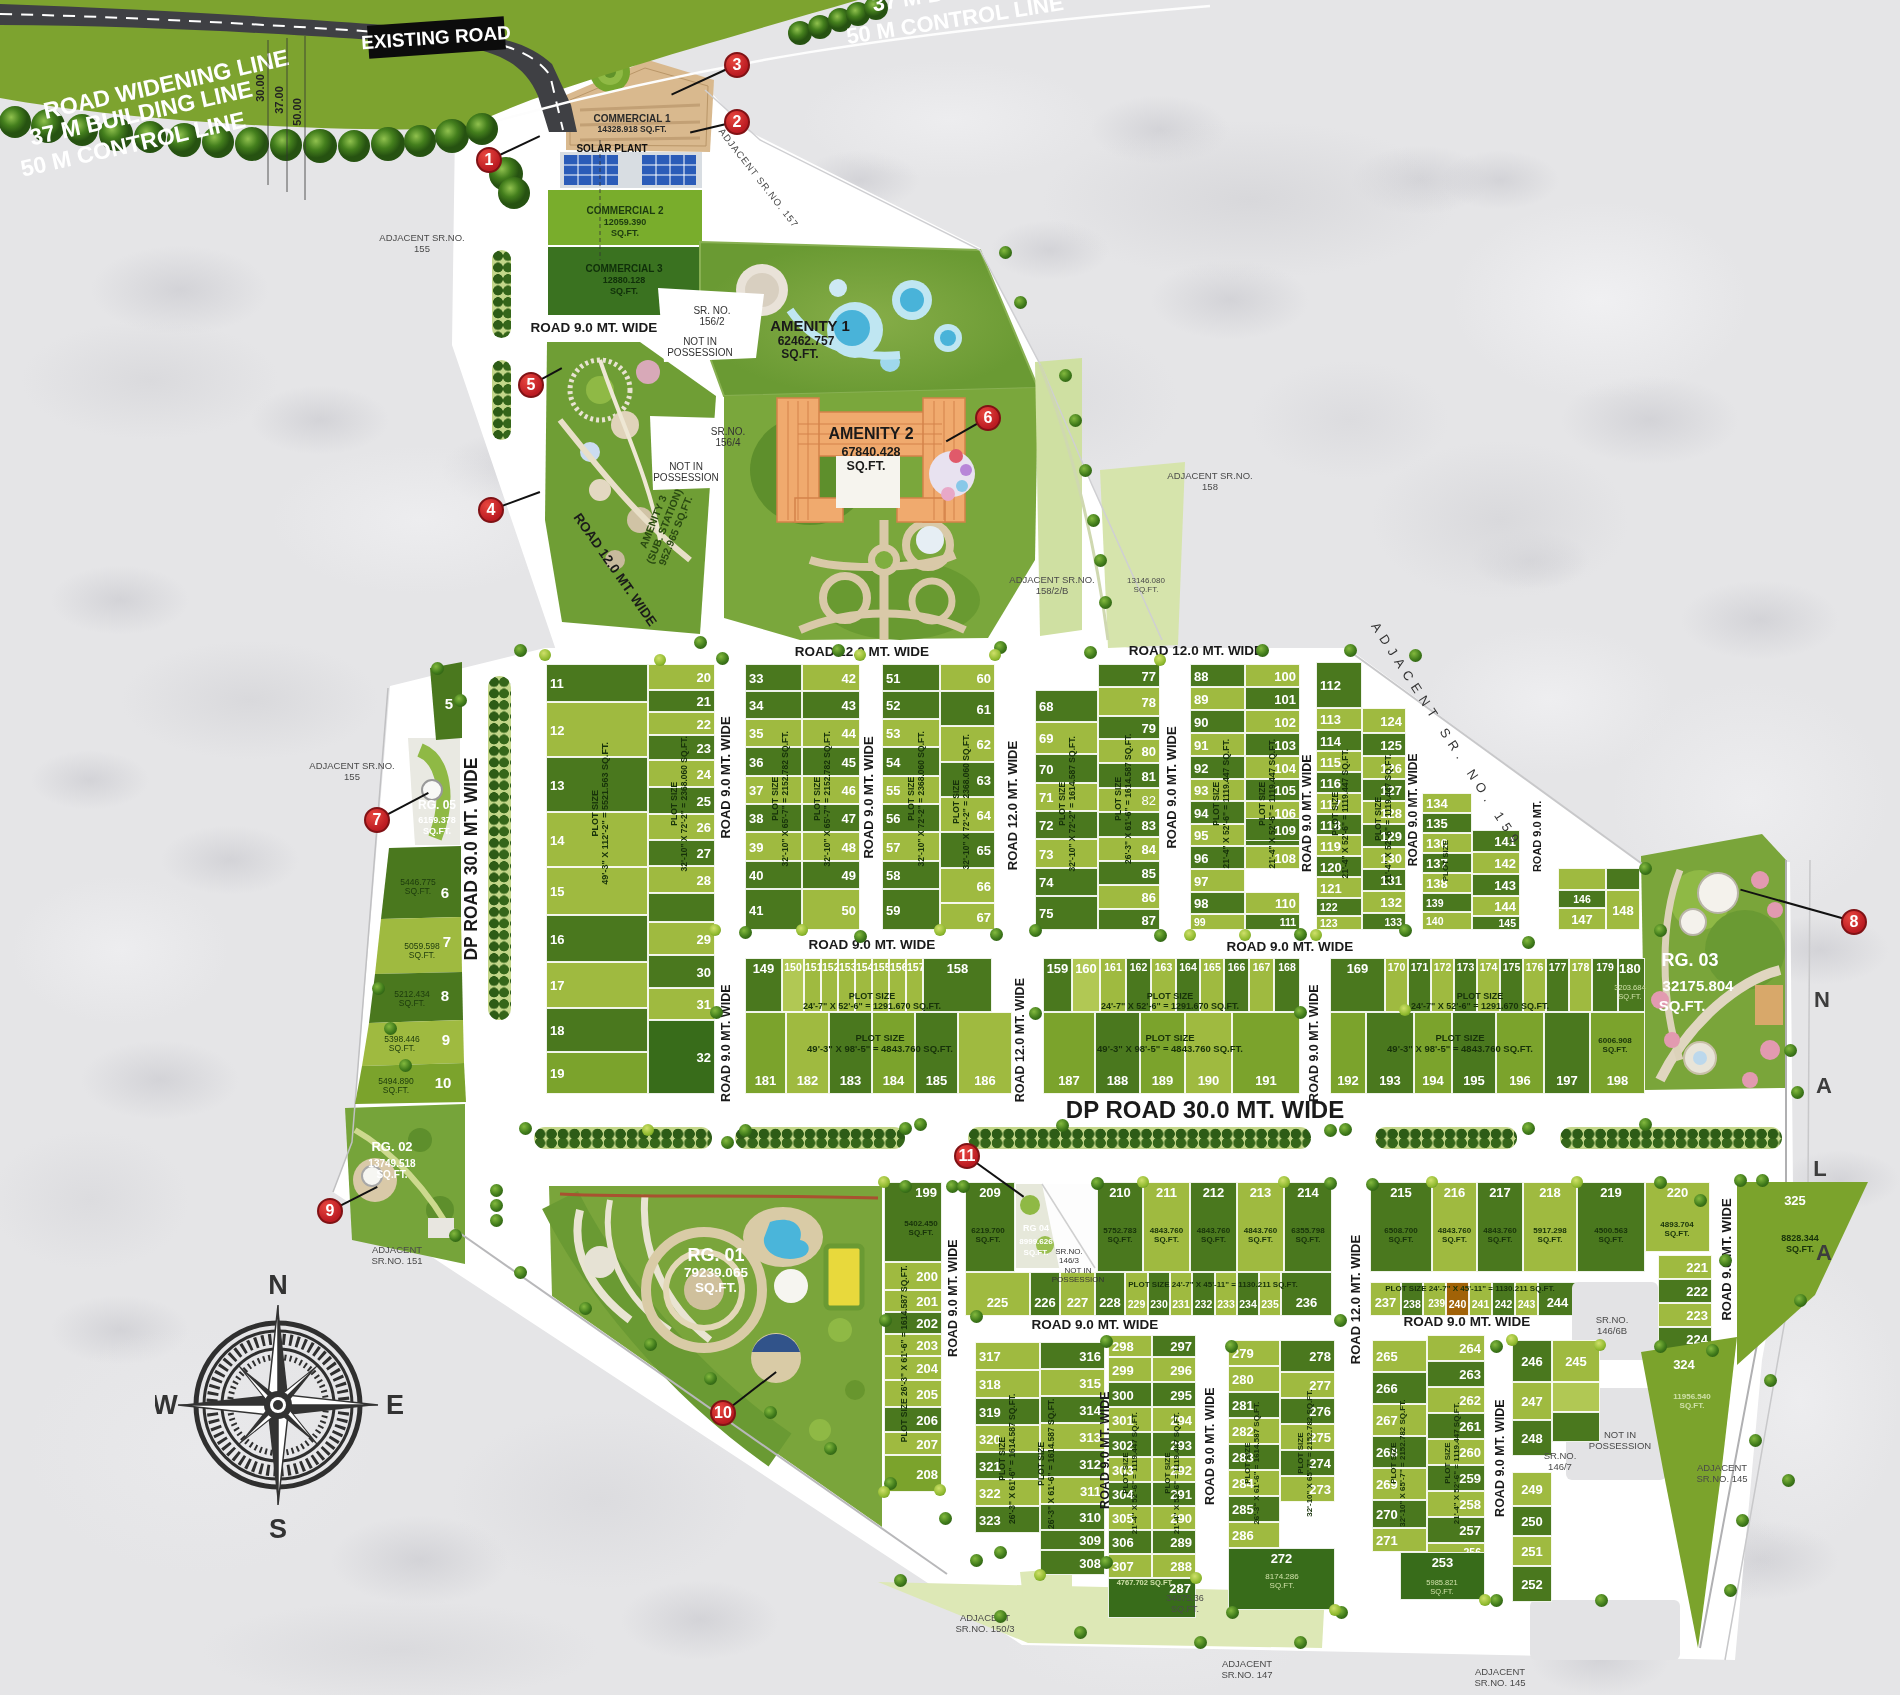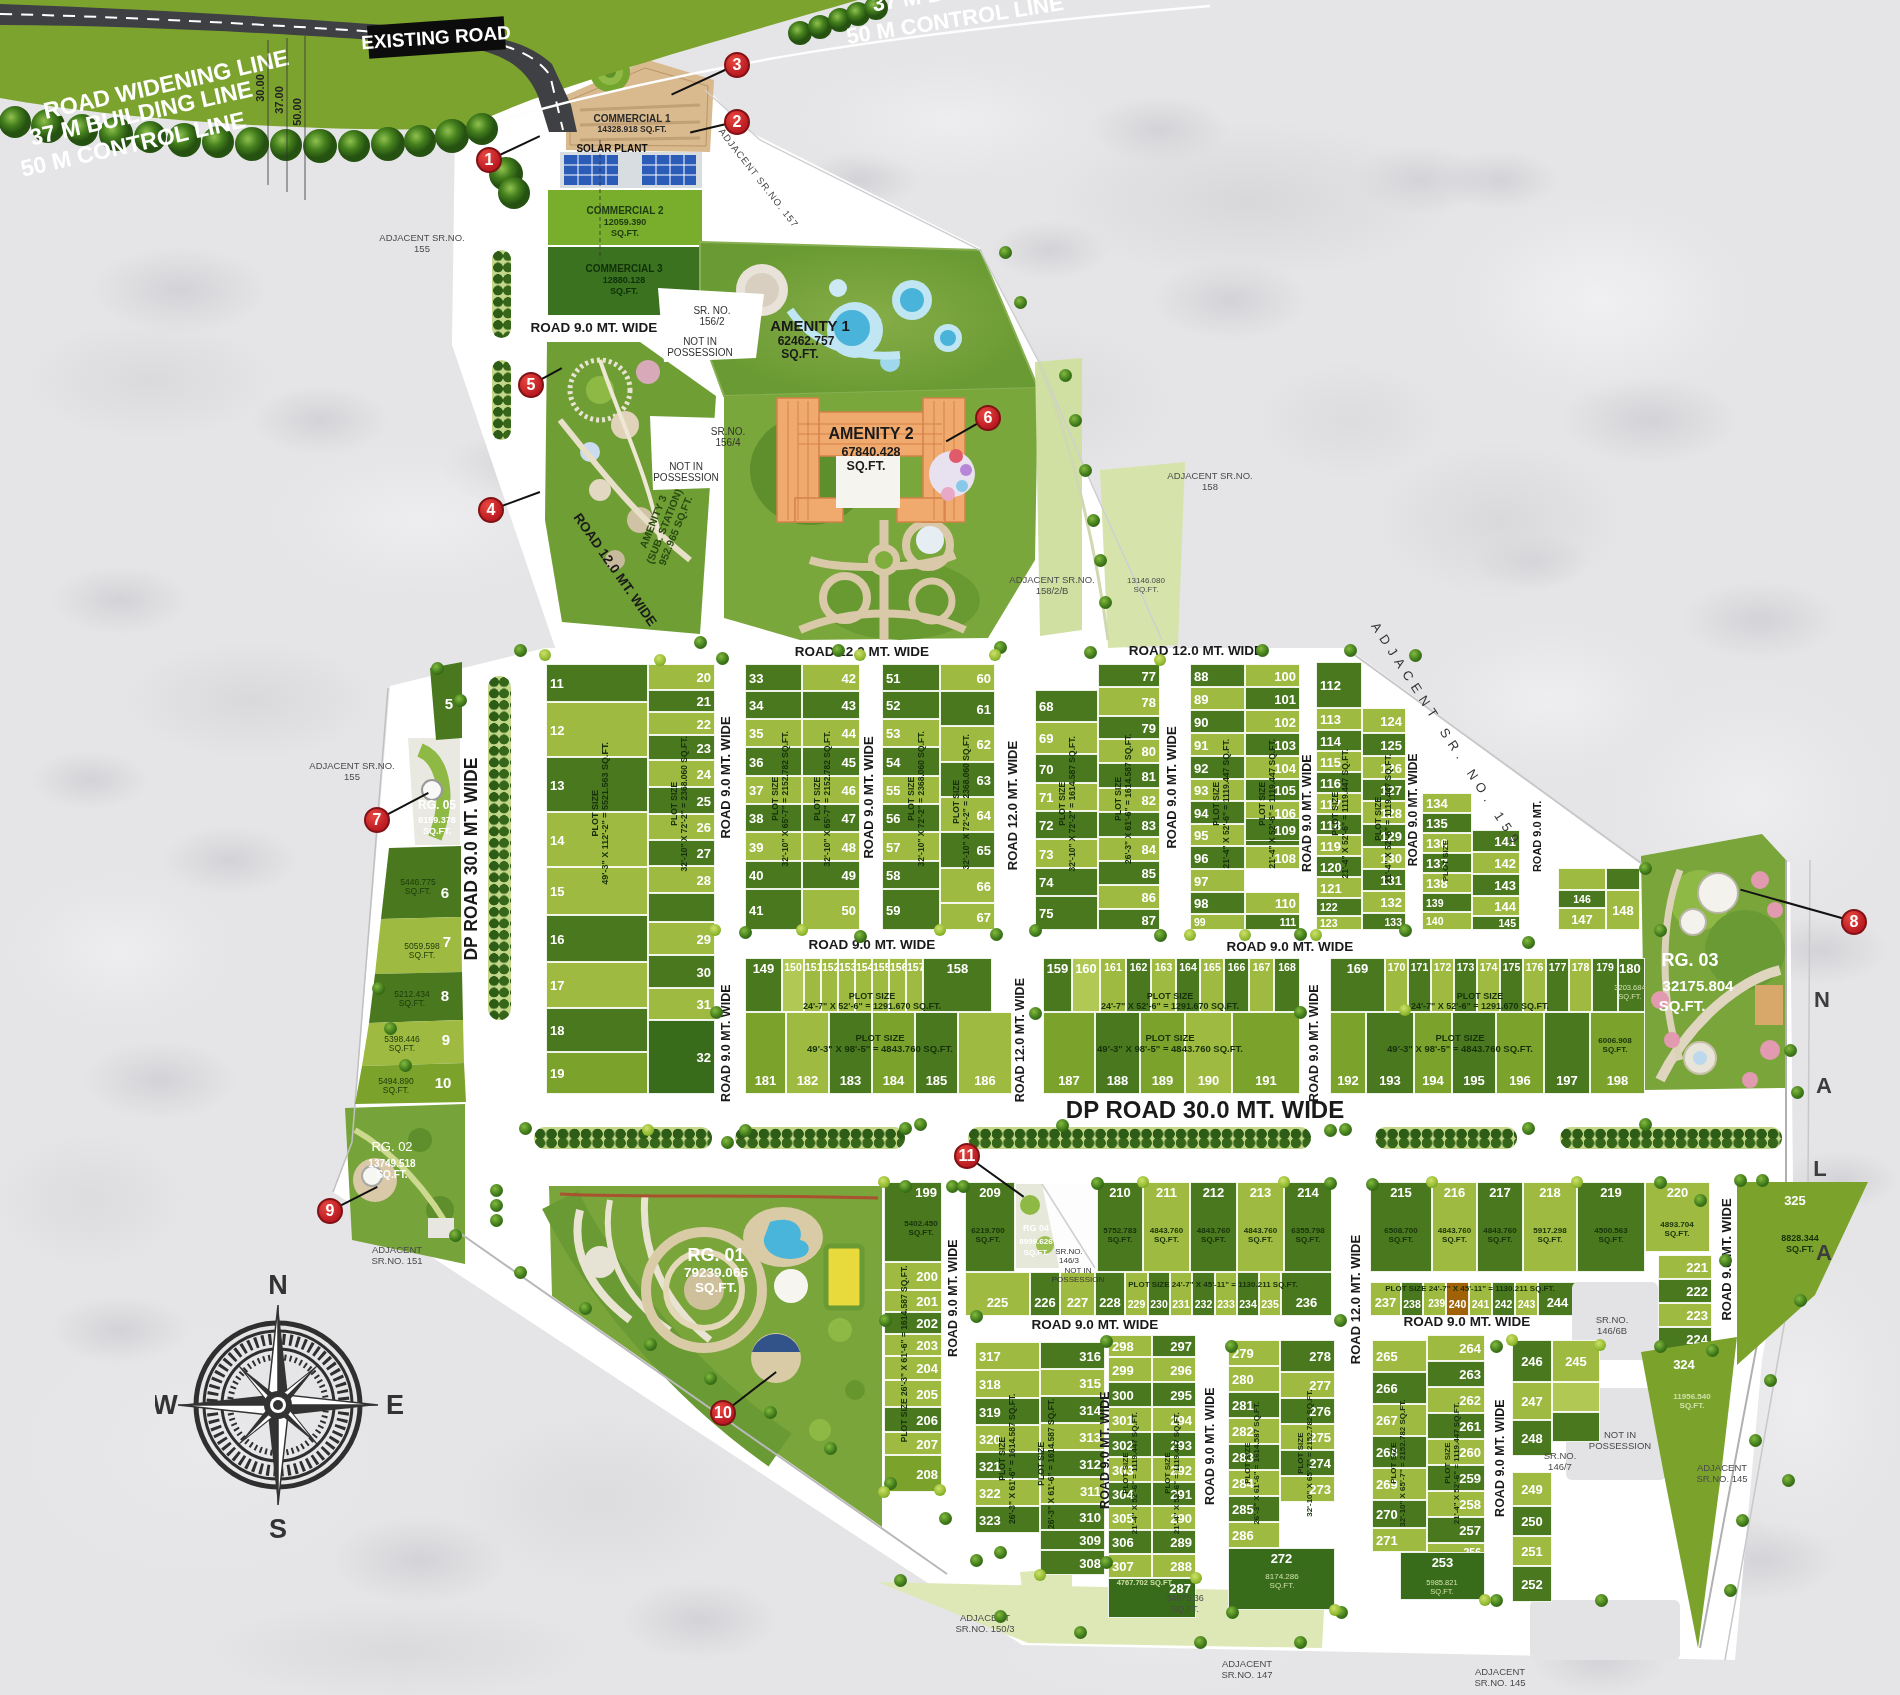--- a/index.html
+++ b/index.html
@@ -526,21 +526,21 @@
     <div class="a" style="left:1098px;top:716px;width:62px;height:23px;background:#4a781e;border:1px solid rgba(255,255,255,.9);box-sizing:border-box">
       <div style="position:absolute;right:3px;top:50%;transform:translateY(-50%);font-weight:bold;font-size:13px;color:#fff;line-height:1;white-space:nowrap">79</div>
     </div>
     <div class="a" style="left:1098px;top:739px;width:62px;height:24px;background:#9fba40;border:1px solid rgba(255,255,255,.9);box-sizing:border-box">
       <div style="position:absolute;right:3px;top:50%;transform:translateY(-50%);font-weight:bold;font-size:13px;color:#fff;line-height:1;white-space:nowrap">80</div>
     </div>
     <div class="a" style="left:1098px;top:763px;width:62px;height:25px;background:#4a781e;border:1px solid rgba(255,255,255,.9);box-sizing:border-box">
       <div style="position:absolute;right:3px;top:50%;transform:translateY(-50%);font-weight:bold;font-size:13px;color:#fff;line-height:1;white-space:nowrap">81</div>
     </div>
     <div class="a" style="left:1098px;top:788px;width:62px;height:24px;background:#9fba40;border:1px solid rgba(255,255,255,.9);box-sizing:border-box">
-      <div style="position:absolute;right:3px;top:50%;transform:translateY(-50%);font-weight:bold;font-size:13px;color:#fff;line-height:1;white-space:nowrap">82</div>
+      <div style="position:absolute;right:3px;top:50%;transform:translateY(-50%);font-weight:normal;font-size:13px;color:#fff;line-height:1;white-space:nowrap">82</div>
     </div>
     <div class="a" style="left:1098px;top:812px;width:62px;height:25px;background:#4a781e;border:1px solid rgba(255,255,255,.9);box-sizing:border-box">
       <div style="position:absolute;right:3px;top:50%;transform:translateY(-50%);font-weight:bold;font-size:13px;color:#fff;line-height:1;white-space:nowrap">83</div>
     </div>
     <div class="a" style="left:1098px;top:837px;width:62px;height:24px;background:#9fba40;border:1px solid rgba(255,255,255,.9);box-sizing:border-box">
       <div style="position:absolute;right:3px;top:50%;transform:translateY(-50%);font-weight:bold;font-size:13px;color:#fff;line-height:1;white-space:nowrap">84</div>
     </div>
     <div class="a" style="left:1098px;top:861px;width:62px;height:24px;background:#4a781e;border:1px solid rgba(255,255,255,.9);box-sizing:border-box">
       <div style="position:absolute;right:3px;top:50%;transform:translateY(-50%);font-weight:bold;font-size:13px;color:#fff;line-height:1;white-space:nowrap">85</div>
     </div>
@@ -1371,21 +1371,21 @@
     <div class="a" style="left:578.0px;top:425.5px;width:300px;text-align:center;font-size:10px;color:#333;line-height:1.15;">SR.NO.<br>156/4</div>
     <div class="a" style="left:536.0px;top:460.5px;width:300px;text-align:center;font-size:10px;color:#333;line-height:1.15;">NOT IN<br>POSSESSION</div>
     <div class="a" style="left:919.0px;top:1247.0px;width:300px;text-align:center;font-size:8px;color:#333;line-height:1.15;">SR.NO.<br>146/3</div>
     <div class="a" style="left:928.0px;top:1266.0px;width:300px;text-align:center;font-size:8px;color:#333;line-height:1.15;">NOT IN<br>POSSESSION</div>
     <div class="a" style="left:1672.0px;top:986.5px;width:300px;text-align:center;font-size:22px;color:#3d3d3d;line-height:1.15;font-weight:bold;">N</div>
     <div class="a" style="left:1674.0px;top:1072.5px;width:300px;text-align:center;font-size:22px;color:#3d3d3d;line-height:1.15;font-weight:bold;">A</div>
     <div class="a" style="left:1670.0px;top:1155.5px;width:300px;text-align:center;font-size:22px;color:#3d3d3d;line-height:1.15;font-weight:bold;">L</div>
     <div class="a" style="left:1674.0px;top:1239.5px;width:300px;text-align:center;font-size:22px;color:#3d3d3d;line-height:1.15;font-weight:bold;">A</div>
     <div class="a" style="left:287.0px;top:799.0px;width:300px;text-align:center;font-size:12px;color:#fff;line-height:1.15;font-weight:bold;">RG. 05</div>
     <div class="a" style="left:287.0px;top:815.25px;width:300px;text-align:center;font-size:9px;color:#fff;line-height:1.15;font-weight:bold;">6159.378<br>SQ.FT.</div>
-    <div class="a" style="left:242.0px;top:1140.25px;width:300px;text-align:center;font-size:13px;color:#fff;line-height:1.15;font-weight:normal;">RG. 02</div>
+    <div class="a" style="left:242.0px;top:1140.25px;width:300px;text-align:center;font-size:13px;color:#fff;line-height:1.15;font-weight:bold;">RG. 02</div>
     <div class="a" style="left:242.0px;top:1157.5px;width:300px;text-align:center;font-size:10px;color:#fff;line-height:1.15;font-weight:bold;">13749.518<br>SQ.FT.</div>
     <div class="a" style="left:566.0px;top:1244.5px;width:300px;text-align:center;font-size:18px;color:#fff;line-height:1.15;font-weight:bold;">RG. 01</div>
     <div class="a" style="left:566.0px;top:1264.875px;width:300px;text-align:center;font-size:13.5px;color:#fff;line-height:1.15;font-weight:bold;">79239.065</div>
     <div class="a" style="left:566.0px;top:1279.875px;width:300px;text-align:center;font-size:13.5px;color:#fff;line-height:1.15;font-weight:bold;">SQ.FT.</div>
     <div class="a" style="left:1540.0px;top:949.5px;width:300px;text-align:center;font-size:18px;color:#fff;line-height:1.15;font-weight:bold;">RG. 03</div>
     <div class="a" style="left:1548.0px;top:976.75px;width:300px;text-align:center;font-size:15px;color:#fff;line-height:1.15;font-weight:bold;">32175.804</div>
     <div class="a" style="left:1532.0px;top:996.75px;width:300px;text-align:center;font-size:15px;color:#fff;line-height:1.15;font-weight:bold;">SQ.FT.</div>
     <div class="a" style="left:886.0px;top:1223.25px;width:300px;text-align:center;font-size:9px;color:#fff;line-height:1.15;font-weight:bold;">RG 04</div>
     <div class="a" style="left:886.0px;top:1237.0px;width:300px;text-align:center;font-size:8px;color:#fff;line-height:1.15;font-weight:bold;">8999.626</div>
     <div class="a" style="left:886.0px;top:1248.0px;width:300px;text-align:center;font-size:8px;color:#fff;line-height:1.15;font-weight:bold;">SQ.FT.</div>

